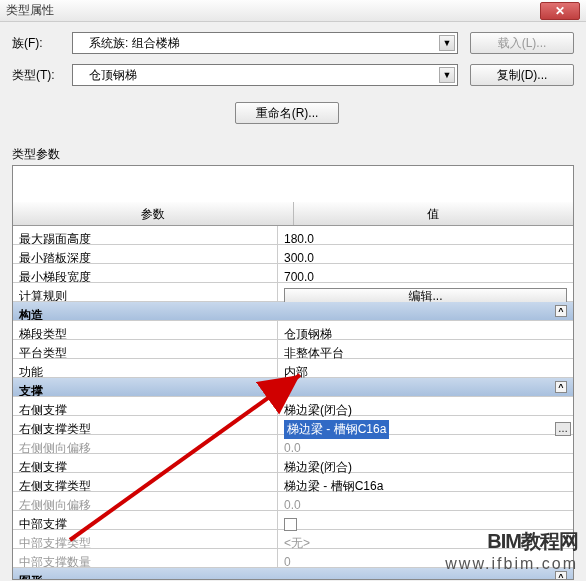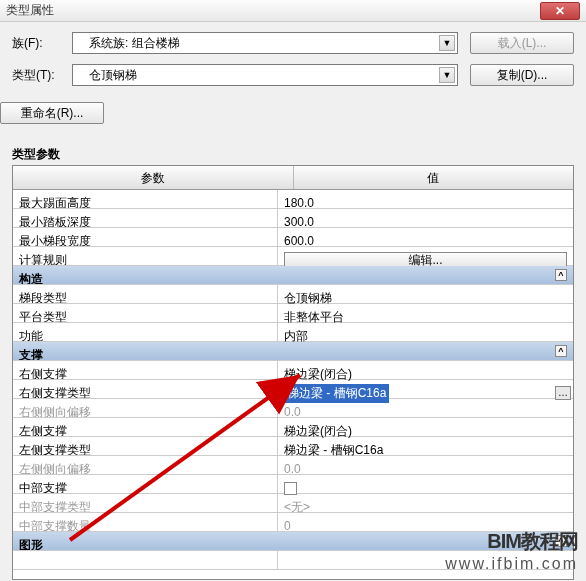--- a/index.html
+++ b/index.html
@@ -6,24 +6,24 @@
 body { background: #f0f0f0; width: 586px; height: 581px; overflow: hidden; position: relative; }
 .titlebar { background: linear-gradient(#fdfdfd, #e8e8e8); border-bottom: 1px solid #ccc; height: 22px; display: flex; align-items: center; padding: 0 6px; }
 .titlebar-text { flex: 1; color: #333; }
 .close-btn { width: 40px; height: 18px; background: linear-gradient(#e07070,#c04040); border: 1px solid #a03030; border-radius: 2px; display: flex; align-items: center; justify-content: center; color: #fff; font-weight: bold; }
 .body-area { padding: 10px 12px 6px; }
 .form-row { display: flex; align-items: center; margin-bottom: 10px; }
 .form-label { width: 60px; color: #000; }
 .form-select { flex: 1; height: 22px; border: 1px solid #7a7a7a; background: #fff; padding: 0 16px; position: relative; display: flex; align-items: center; margin-right: 12px; }
 .select-arrow { position: absolute; right: 2px; top: 2px; width: 16px; height: 16px; background: linear-gradient(#f5f5f5,#ddd); border: 1px solid #aaa; display: flex; align-items: center; justify-content: center; font-size: 9px; }
 .side-btn { width: 104px; height: 22px; background: linear-gradient(#fdfdfd,#e5e5e5); border: 1px solid #888; border-radius: 2px; text-align: center; line-height: 20px; }
-.side-btn-row { display: flex; justify-content: flex-start; margin-bottom: 22px; padding-right: 12px; }
-.section-label { margin: 6px 16px 2px 12px; color: #000; font-weight: bold; }
+.side-btn-row { display: flex; justify-content: center; margin-bottom: 22px; padding-right: 12px; }
+.section-label { margin: 6px 16px 2px 12px; color: #000; }
 .table-wrap { margin: 0 12px; border: 1px solid #888; background: #fff; height: 415px; overflow: hidden; }
-.thead { display: flex; background: linear-gradient(#fdfdfd,#e0e0e0); border-bottom: 1px solid #999; height: 24px; }
+.thead { display: flex; background: linear-gradient(#fdfdfd,#e0e0e0); border-bottom: 1px solid #999; height: 24px; margin-top: 36px; }
 .th { flex: 1; text-align: center; line-height: 24px; border-right: 1px solid #bbb; }
 .th:last-child { border-right: none; }
 .trow { display: flex; border-bottom: 1px solid #ccc; height: 19px; }
 .tcell-l { width: 265px; border-right: 1px solid #ccc; padding: 4px 6px; line-height: 19px; white-space: nowrap; overflow: hidden; }
 .tcell-r { flex: 1; padding: 0 6px; line-height: 19px; display: flex; align-items: center; position: relative; margin-top: 8px; }
 .group-row { background: linear-gradient(#c8d8ec,#a8c0de); font-weight: bold; position: relative; gap: 8px; }
 .group-row .tcell-l { border-right: none; }
 .collapse-ic { position: absolute; right: 6px; top: 3px; width: 12px; height: 12px; border: 1px solid #888; background: #f5f5f5; font-size: 9px; text-align: center; line-height: 10px; }
 .disabled-text { color: #999; }
 .edit-btn { flex: 1; height: 17px; background: linear-gradient(#fdfdfd,#e5e5e5); border: 1px solid #888; text-align: center; line-height: 15px; margin: 1px 0; }
@@ -78,21 +78,21 @@
   <div class="trow">
       <div class="tcell-l">最大踢面高度</div>
       <div class="tcell-r">180.0</div>
     </div>
   <div class="trow">
       <div class="tcell-l">最小踏板深度</div>
       <div class="tcell-r">300.0</div>
     </div>
   <div class="trow">
       <div class="tcell-l">最小梯段宽度</div>
-      <div class="tcell-r">600.0</div>
+      <div class="tcell-r">700.0</div>
     </div>
   <div class="trow">
       <div class="tcell-l">计算规则</div>
       <div class="tcell-r">
         <div class="edit-btn">编辑...</div>
       </div>
     </div>
 
   <div class="trow group-row">
       <div class="tcell-l">构造</div>

